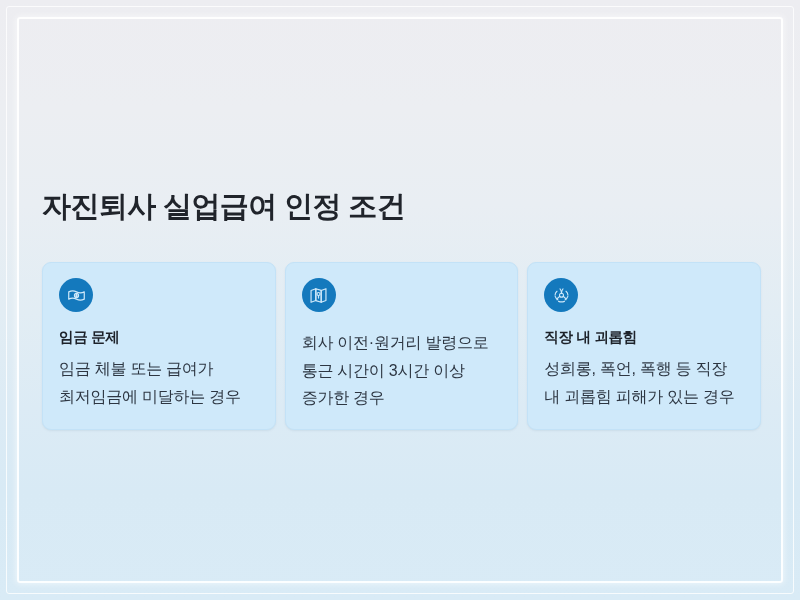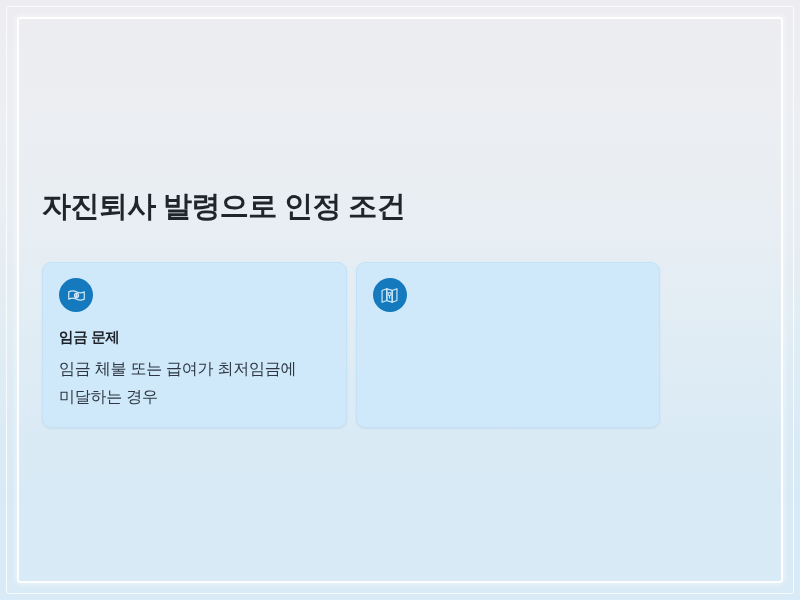--- a/index.html
+++ b/index.html
@@ -60,21 +60,21 @@
     font-weight: 700;
     letter-spacing: -0.6px;
     color: #20242b;
     white-space: nowrap;
   }
 
   #card-row {
     position: absolute;
     left: 21px;
     top: 241px;
-    width: 618px;
+    width: 719px;
     display: flex;
     gap: 9px;
   }
 
   .card {
     flex: 1 1 0;
     min-width: 0;
     background: #cfe9fa;
     border: 1px solid #c3e2f7;
     border-radius: 9px;
@@ -112,21 +112,21 @@
   }
 </style>
 </head>
 <body>
 
 <div id="frame-outer"></div>
 <div id="frame-inner"></div>
 
 <div id="stage">
 
-  <h1 id="page-title">자진퇴사 발령으로 인정 조건</h1>
+  <h1 id="page-title">자진퇴사 실업급여 인정 조건</h1>
 
   <div id="card-row">
 
     <div class="card">
       <div class="card-icon">
         <svg width="19" height="19" viewBox="0 0 24 24" fill="none" stroke="#cfe9fa" stroke-width="1.5" stroke-linecap="round" stroke-linejoin="round">
           <path d="M2.2 7.4c3.3-1.6 6.5-1.6 9.8 0s6.5 1.6 9.8 0v9.2c-3.3 1.6-6.5 1.6-9.8 0s-6.5-1.6-9.8 0z"></path>
           <circle cx="12" cy="12" r="2.6"></circle>
           <path d="M12 10.5v3M11.1 11.1h1.8M11.1 12.9h1.8"></path>
         </svg>
@@ -138,17 +138,36 @@
     <div class="card">
       <div class="card-icon">
         <svg width="19" height="19" viewBox="0 0 24 24" fill="none" stroke="#cfe9fa" stroke-width="1.5" stroke-linecap="round" stroke-linejoin="round">
           <path d="M2.6 5.6 8.6 3.4v15L2.6 20.6z"></path>
           <path d="M8.6 3.4l6.8 2.2v15L8.6 18.4z"></path>
           <path d="M15.4 5.6l6-2.2v15l-6 2.2z"></path>
           <path d="M12 8.2a1.9 1.9 0 1 1 0 3.8 1.9 1.9 0 0 1 0-3.8z"></path>
           <path d="M12 12v3.2"></path>
         </svg>
       </div>
+      <div class="card-body">회사 이전·원거리 발령으로 통근 시간이 3시간 이상 증가한 경우</div>
     </div>
 
+    <div class="card">
+      <div class="card-icon">
+        <svg width="19" height="19" viewBox="0 0 24 24" fill="none" stroke="#cfe9fa" stroke-width="1.4" stroke-linecap="round" stroke-linejoin="round">
+          <circle cx="12" cy="11.6" r="2.5"></circle>
+          <path d="M12 9.1c0-2.5-.6-4.3-1.9-5.6"></path>
+          <path d="M12 9.1c0-2.5.6-4.3 1.9-5.6"></path>
+          <path d="M9.9 12.9c-2.1 1.2-3.2 2.7-3.5 4.5"></path>
+          <path d="M14.1 12.9c2.1 1.2 3.2 2.7 3.5 4.5"></path>
+          <path d="M6.3 6.6c-1.6 1.4-2.4 3-2.4 4.9"></path>
+          <path d="M17.7 6.6c1.6 1.4 2.4 3 2.4 4.9"></path>
+          <path d="M8.3 19.4c2.4.9 4.9.9 7.4 0"></path>
+          <path d="M4 13.1c.6 1.9 1.8 3.4 3.5 4.4"></path>
+          <path d="M20 13.1c-.6 1.9-1.8 3.4-3.5 4.4"></path>
+        </svg>
+      </div>
+      <div class="card-title">직장 내 괴롭힘</div>
+      <div class="card-body">성희롱, 폭언, 폭행 등 직장 내 괴롭힘 피해가 있는 경우</div>
+    </div>
 
   </div>
 </div>
 
 </body></html>

